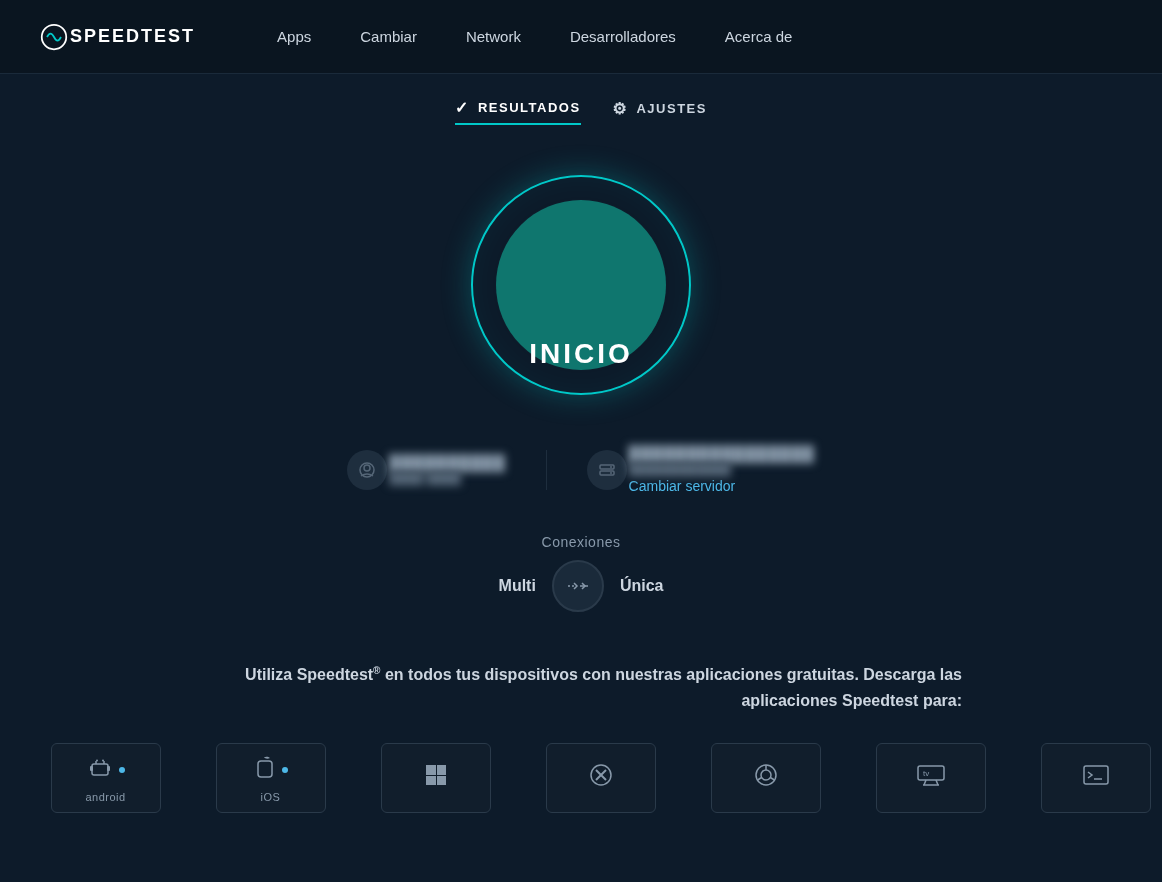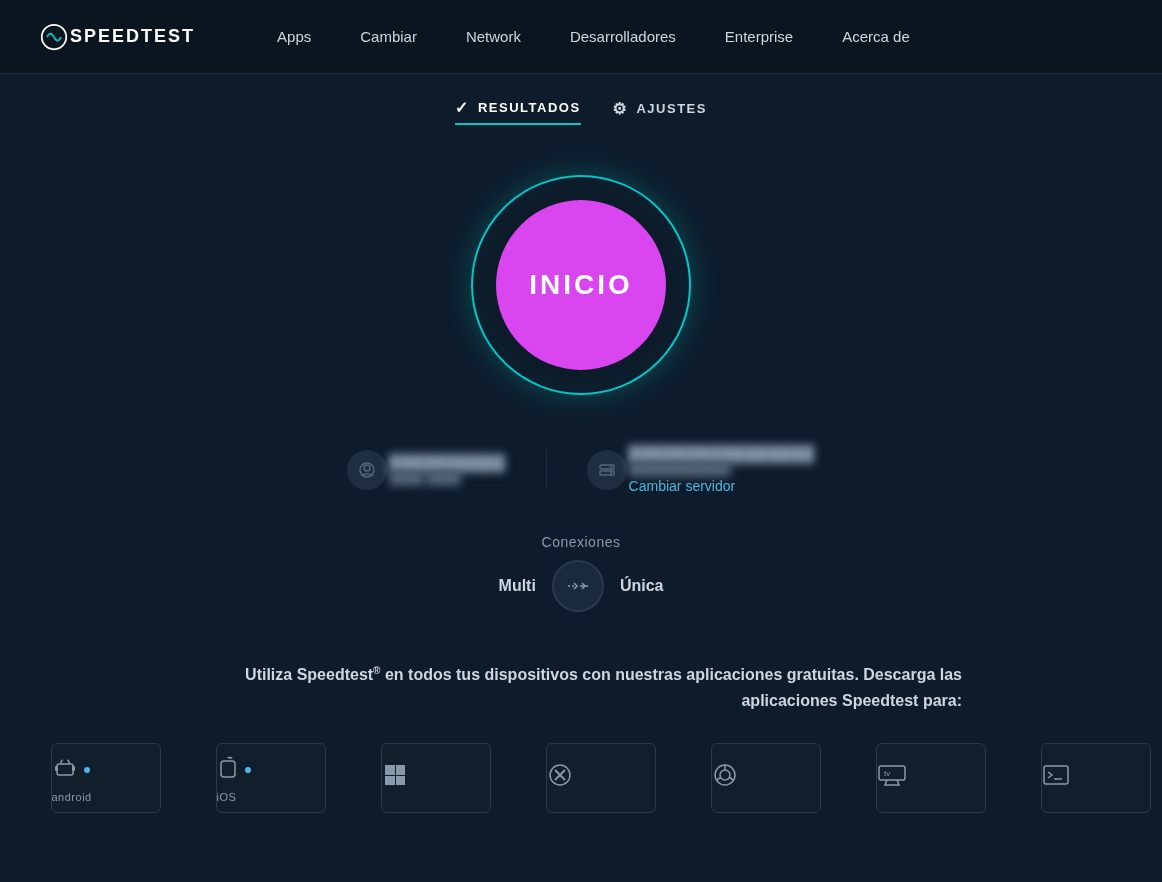--- a/index.html
+++ b/index.html
@@ -106,23 +106,23 @@
       display: flex;
       align-items: center;
       justify-content: center;
       position: relative;
       box-shadow: 0 0 30px rgba(0, 200, 200, 0.3), inset 0 0 30px rgba(0, 200, 200, 0.05);
     }
     .speed-circle-inner {
       width: 170px;
       height: 170px;
       border-radius: 50%;
-      background-color: #d946ef;
-      display: flex;
-      align-items: center;
+      background-color: #0f766e;
+      display: flex;
+      align-items: flex-end;
       justify-content: center;
       cursor: pointer;
     }
     .inicio-text {
       font-size: 28px;
       font-weight: 700;
       letter-spacing: 3px;
       color: #ffffff;
       text-transform: uppercase;
     }
@@ -242,21 +242,21 @@
       padding-bottom: 30px;
     }
     .platform-card {
       width: 110px;
       height: 70px;
       border: 1.5px solid #2a3a4a;
       border-radius: 6px;
       background-color: #111e2c;
       display: flex;
       flex-direction: column;
-      align-items: flex-start;
+      align-items: center;
       justify-content: center;
       cursor: pointer;
       gap: 5px;
       transition: border-color 0.2s;
       margin-left: 39px;
     }
     .platform-icon {
       font-size: 22px;
       color: #8899aa;
     }
@@ -287,21 +287,20 @@
       <circle cx="16" cy="16" r="14" stroke="#ffffff" stroke-width="2" fill="none"></circle>
       <path d="M8 16 Q12 8 16 16 Q20 24 24 16" stroke="#00c8c8" stroke-width="2" fill="none"></path>
     </svg>
     <span>SPEEDTEST</span>
   </div>
   <div class="navbar-links">
     <a class="nav-link">Apps</a>
     <a class="nav-link">Cambiar</a>
     <a class="nav-link">Network</a>
     <a class="nav-link">Desarrolladores</a>
-    <a class="nav-link">Enterprise</a>
     <a class="nav-link">Acerca de</a>
   </div>
 </nav>
 
 <div class="tabs-row">
   <div class="tab-item active">
     <span class="tab-icon">✓</span>
     <span>RESULTADOS</span>
   </div>
   <div class="tab-item">

